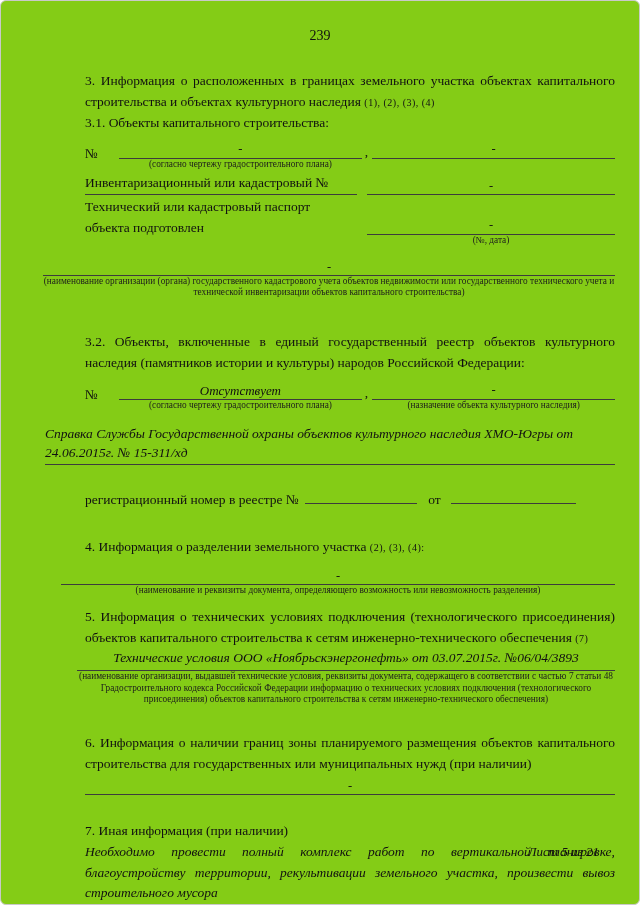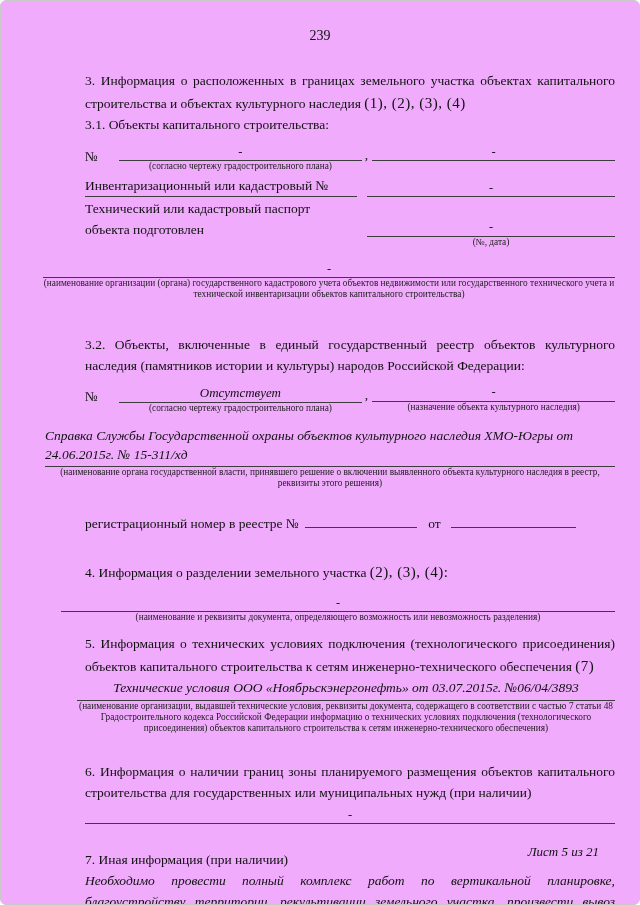--- a/index.html
+++ b/index.html
@@ -1,26 +1,26 @@
 <!DOCTYPE html>
 <html><head>
 <meta charset="utf-8">
 <style>
   html,body { margin:0; padding:0; background:#ffffff; }
   .page {
     position:relative; width:640px; height:905px; overflow:hidden;
-    background:#f0abfc; color:#111;
+    background:#84cc16; color:#111;
     font-family:"Liberation Serif", "DejaVu Serif", serif;
     font-size:13.5px; line-height:1.55;
     border:1px solid #c9c9c9; border-radius:6px; box-sizing:border-box;
   }
   .pagenum { text-align:center; padding-top:24px; font-size:14px; }
   .content { margin:0 24px 0 84px; }
   .sect { text-align:justify; margin:0; }
-  .refs { font-size:15px; letter-spacing:.5px; }
+  .refs { font-size:10px; letter-spacing:.5px; }
   .bi { font-weight:normal; font-style:italic; }
   .it { font-style:italic; }
   .blank { border-bottom:1px solid #3c3c3c; text-align:center; line-height:1.25; }
   .cap { font-size:9.3px; line-height:1.2; text-align:center; color:#1c1c1c; }
   .val { font-size:12.5px; }
 
   
   .frow { display:flex; align-items:flex-start; margin-top:9px; }
   .frow .no { width:34px; flex:0 0 auto; padding-top:2px; }
   .frow .field { flex:1 1 0; display:flex; flex-direction:column; }
@@ -108,21 +108,20 @@
         <div class="cap">(согласно чертежу градостроительного плана)</div>
       </div>
       <span class="comma">,</span>
       <div class="field">
         <div class="blank val">-</div>
         <div class="cap">(назначение объекта культурного наследия)</div>
       </div>
     </div>
 
     <div class="spravka bi">Справка Службы Государственной охраны объектов культурного наследия ХМО-Югры от 24.06.2015г. № 15-311/хд</div>
-    <div class="cap spcap">(наименование органа государственной власти, принявшего решение о включении выявленного объекта культурного наследия в реестр, реквизиты этого решения)</div>
 
     <div class="regline">
       <span>регистрационный номер в реестре №</span><span class="inlineblank w110"></span>
       <span style="margin-left:8px;">от</span><span class="inlineblank w125"></span>
     </div>
 
     <p class="sect" style="margin-top:26px;"><span>4. Информация о разделении земельного участка</span> <span class="refs">(2), (3), (4):</span></p>
     <div class="s4block">
       <div class="fullline val">-</div>
       <div class="cap">(наименование и реквизиты документа, определяющего возможность или невозможность разделения)</div>

